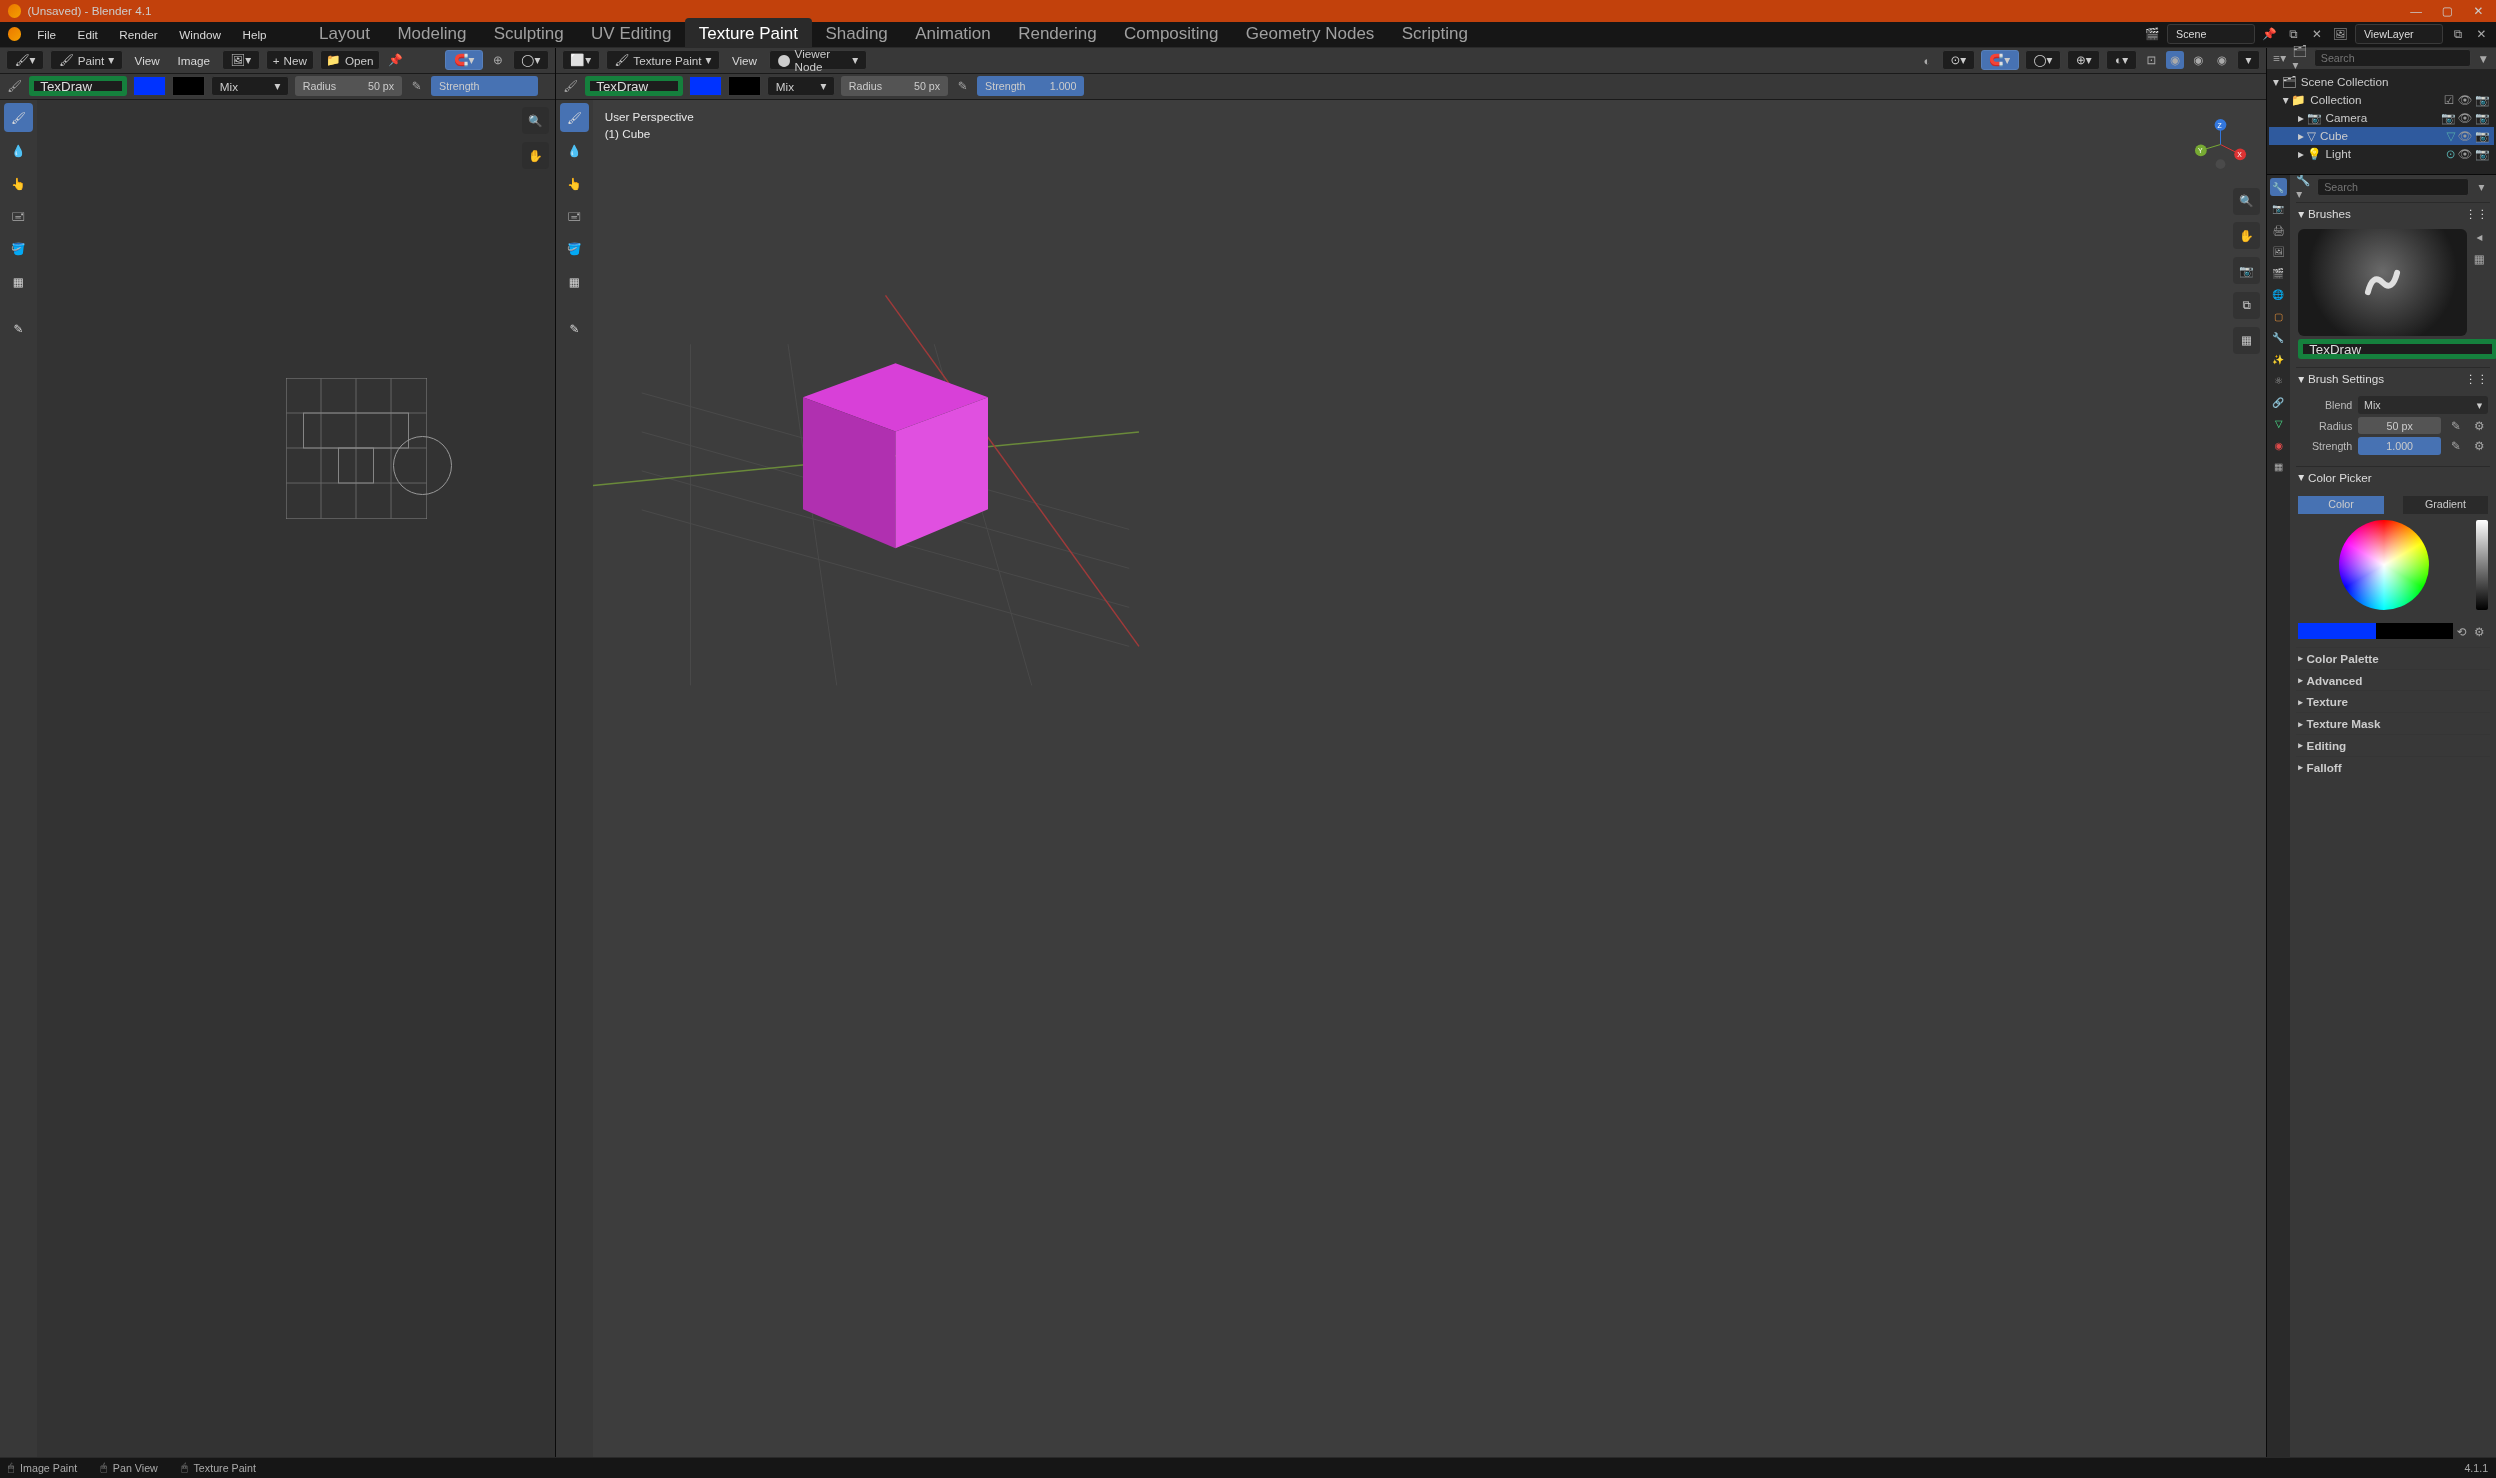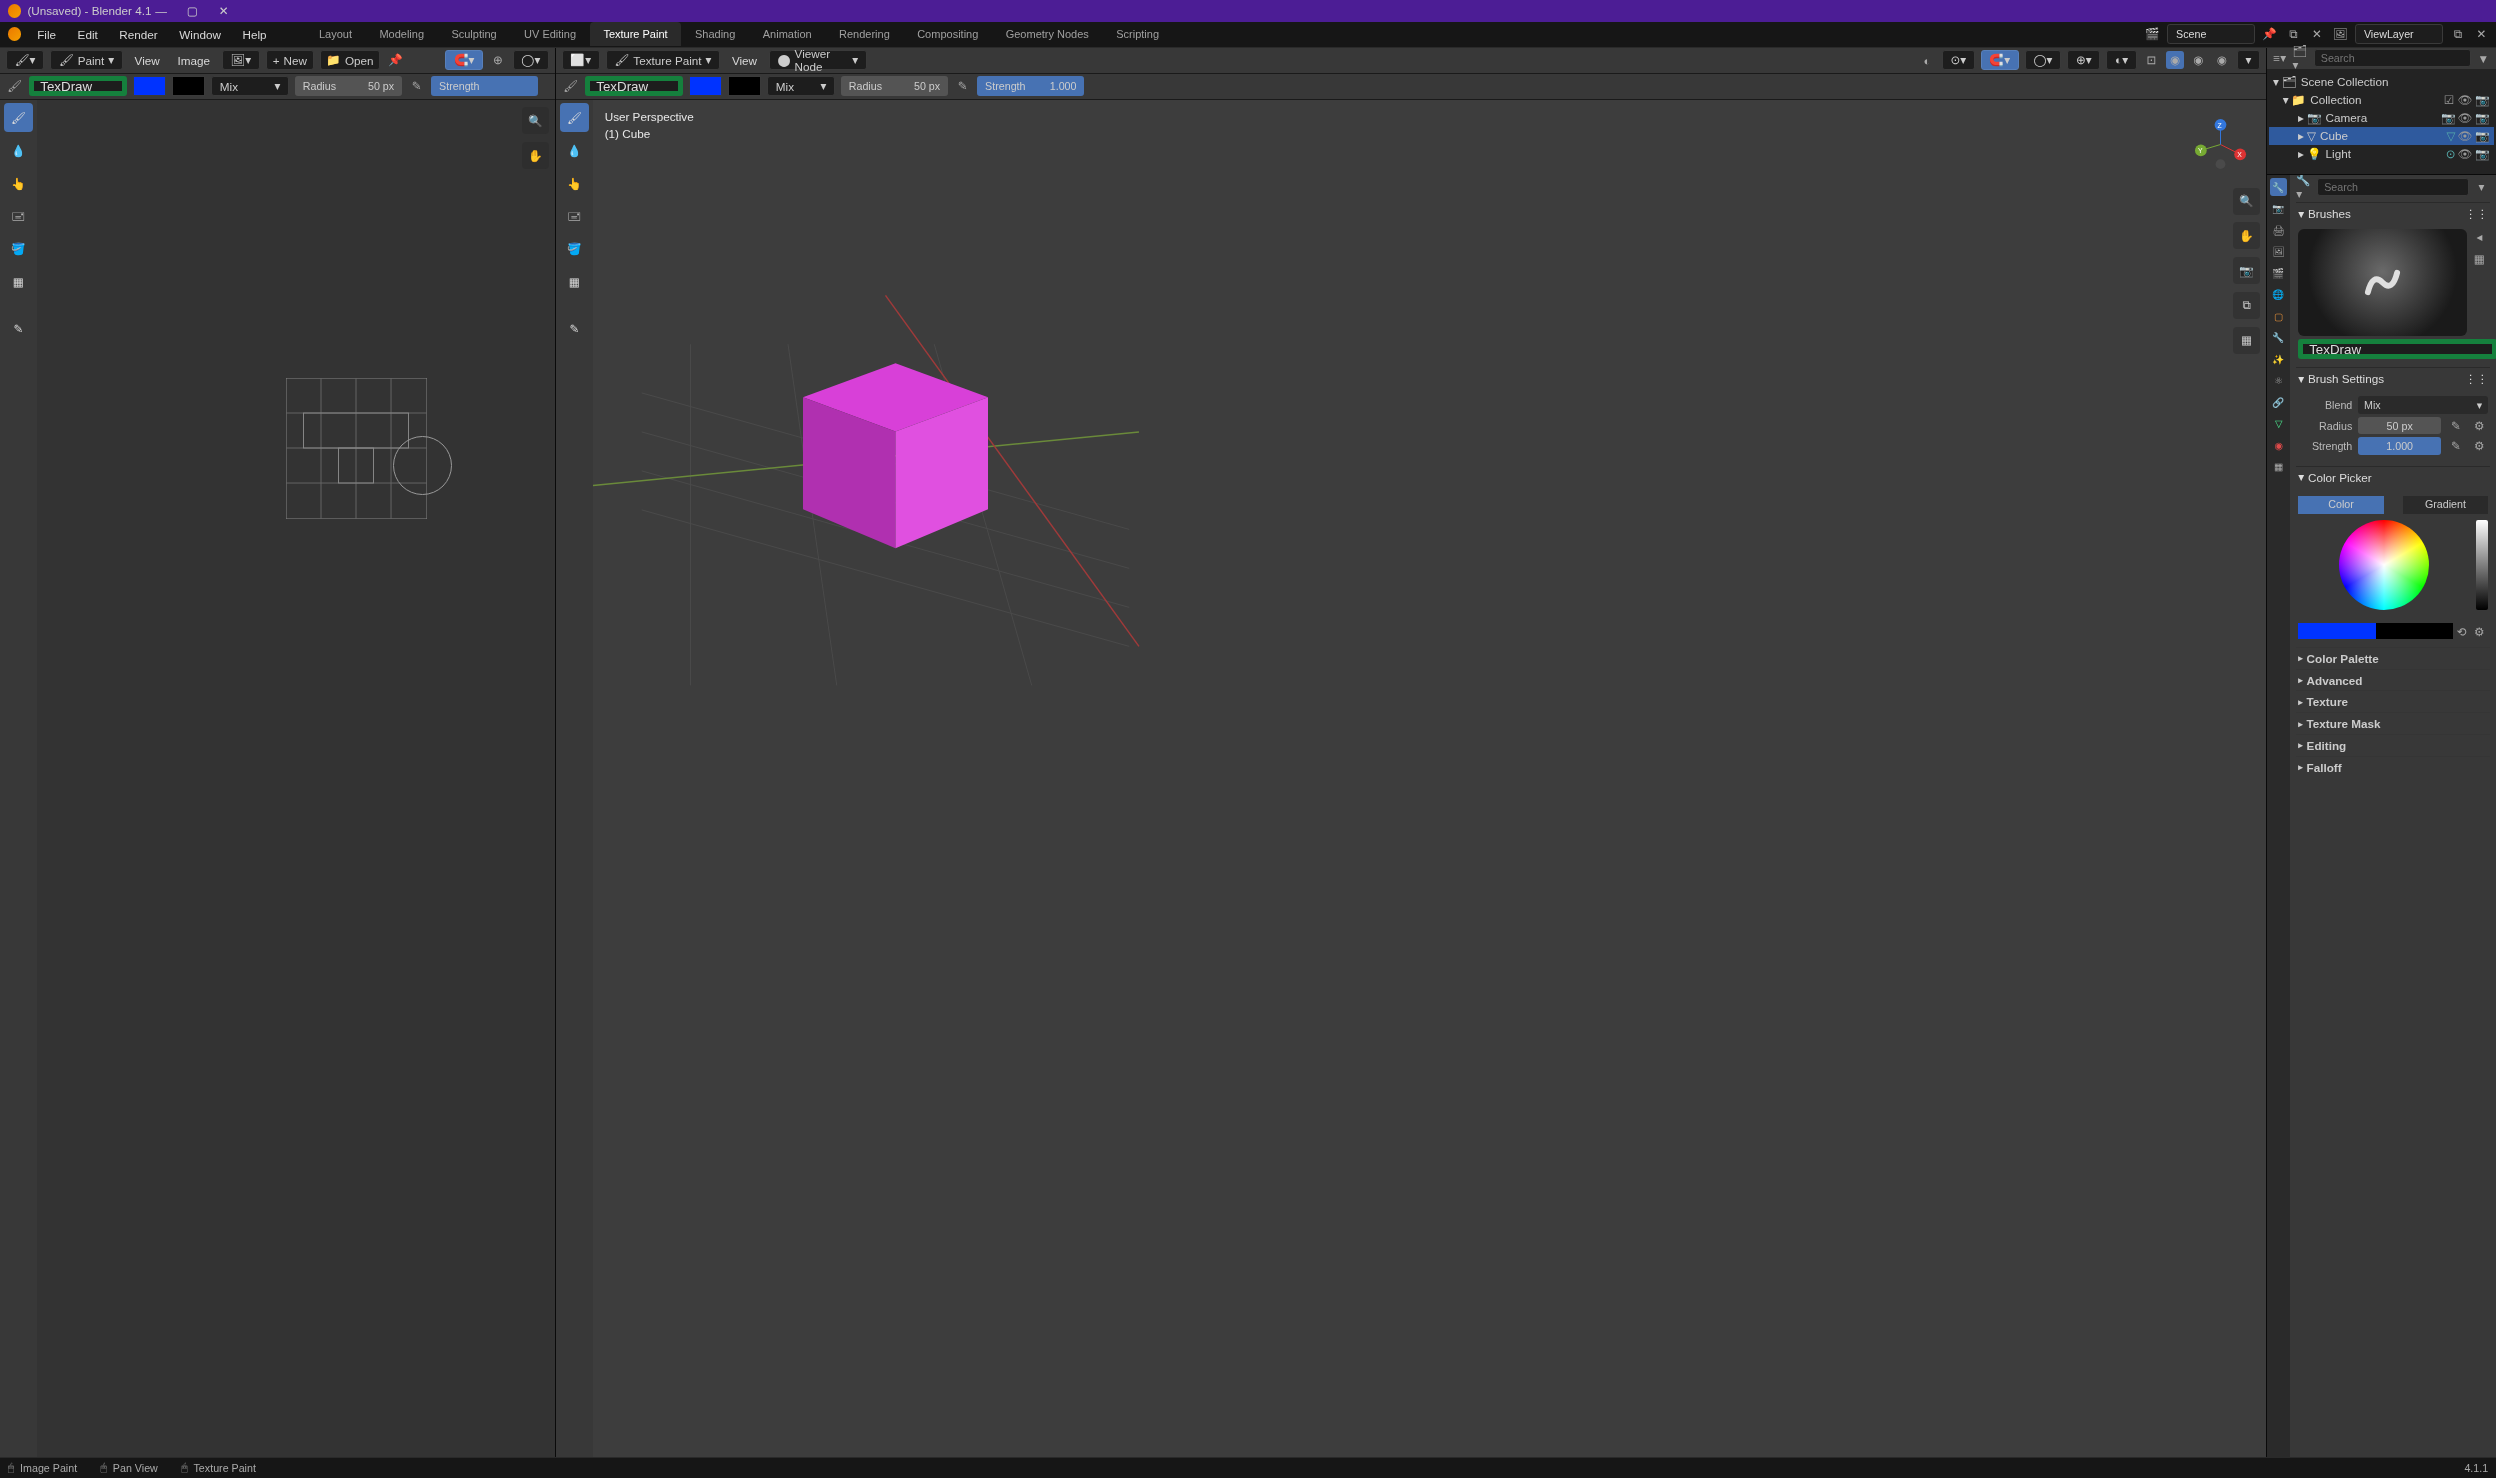--- a/index.html
+++ b/index.html
@@ -1,28 +1,28 @@
 <!DOCTYPE html>
 <html><head>
 <meta charset="utf-8">
 <style>
 * { box-sizing: border-box; margin: 0; padding: 0; font-family: -apple-system, BlinkMacSystemFont, "Segoe UI", sans-serif; }
 body { background: #161616; color: #ccc; font-size: 11.7px; overflow: hidden; height: 100vh; }
 
-.titlebar { height: 21.5px; background: #4c1d95; display: flex; align-items: center; padding: 0 7.8px; }
+.titlebar { height: 21.5px; background: #c2410c; display: flex; align-items: center; padding: 0 7.8px; justify-content: space-between; }
 .titlebar-left { display: flex; align-items: center; gap: 5.9px; }
 .titlebar-controls { display: flex; gap: 11.7px; }
 .titlebar-controls span { width: 19.5px; text-align: center; cursor: pointer; color: #ccc; }
 .blender-logo { width: 13.7px; height: 13.7px; background: linear-gradient(135deg,#eb7700,#f4a000); border-radius: 50%; }
 
 .menubar { height: 26px; background: #161616; display: flex; align-items: center; border-bottom: 1px solid #2a2a2a; }
 .menubar-left { display: flex; align-items: center; gap: 2px; padding-left: 7.8px; }
 .menu-item { padding: 3.9px 9.8px; cursor: pointer; color: #d9d9d9; }
 .workspace-tabs { display: flex; margin-left: 29px; }
-.ws-tab { padding: 5.9px 13.7px; cursor: pointer; color: #a0a0a0; font-size: 11px; }
+.ws-tab { padding: 5.9px 13.7px; cursor: pointer; color: #a0a0a0; font-size: 17px; }
 .ws-tab.active { background: #2a2a2a; color: #fff; border-top-left-radius: 3.9px; border-top-right-radius: 3.9px; }
 .scene-strip { margin-left: auto; display: flex; align-items: center; gap: 5.9px; padding-right: 5.9px; }
 .scene-input { background: #1d1d1d; border: 1px solid #3a3a3a; color: #ddd; padding: 2px 7.8px; height: 19.5px; width: 88px; border-radius: 2.9px; font-size: 10.7px;}
 .mini-icon { width: 17.6px; height: 17.6px; display: inline-flex; align-items: center; justify-content: center; color: #aaa; cursor: pointer; }
 
 .main-row { display: flex; height: calc(100vh - 21.5px - 26px - 21.5px); }
 .left-pane, .mid-pane { display: flex; flex-direction: column; }
 .left-pane { width: 556px; border-right: 1px solid #0a0a0a; }
 .mid-pane { flex: 1; border-right: 1px solid #0a0a0a; }
 .right-pane { width: 229px; display: flex; flex-direction: column; }

